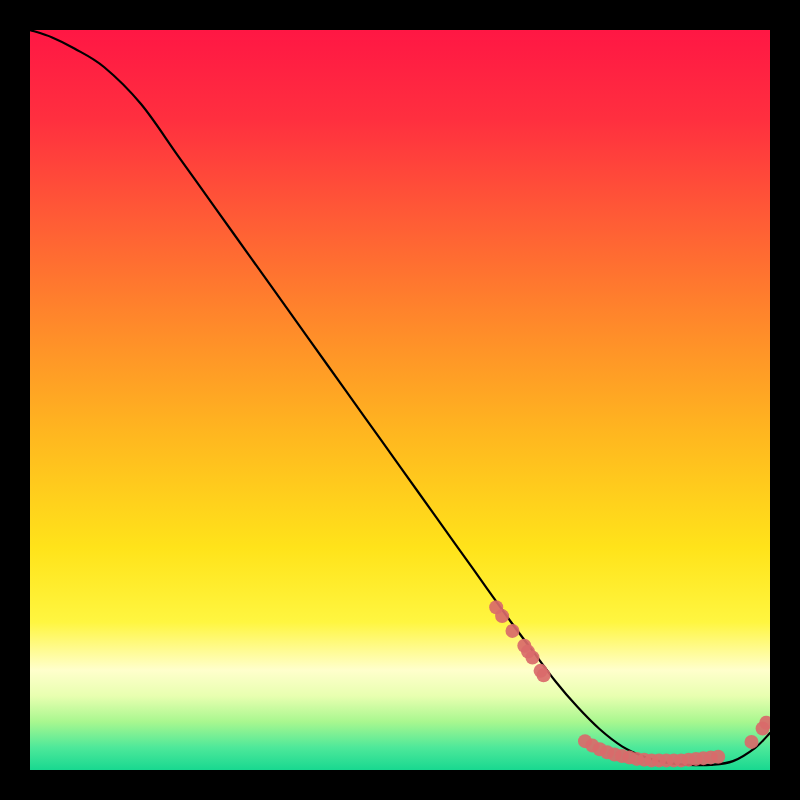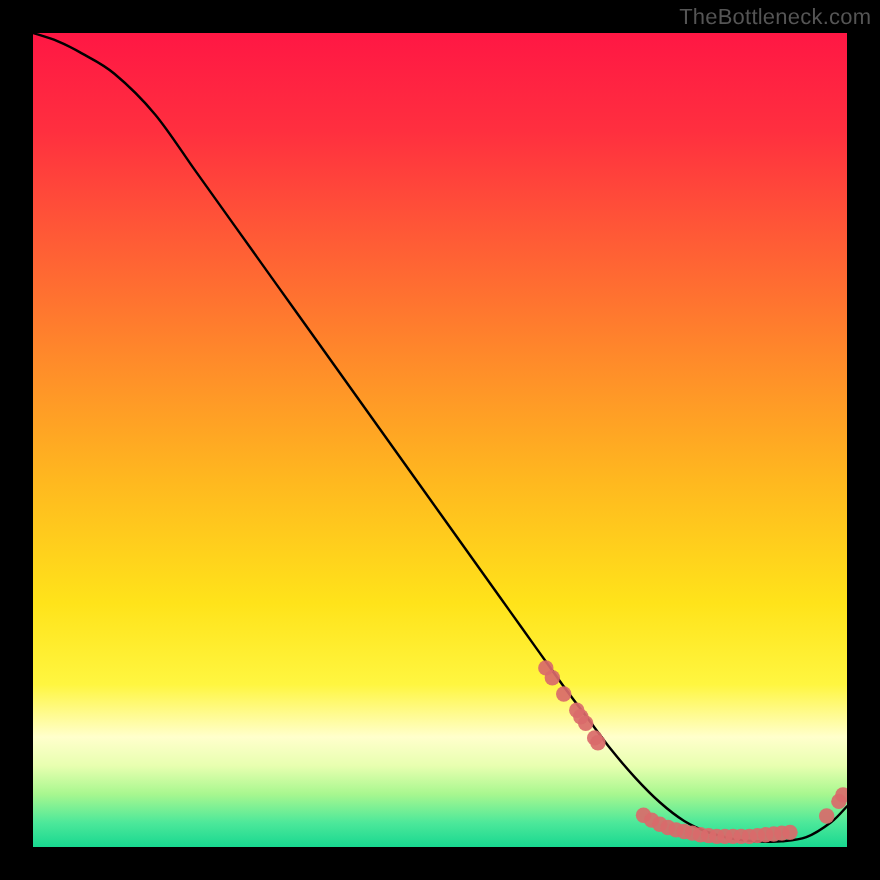--- a/index.html
+++ b/index.html
@@ -26,21 +26,20 @@
     color: #555;
     letter-spacing: 0.2px;
     font-weight: 400;
   }
   svg { display: block; }
 </style>
 </head>
 <body>
 
 <div class="chart-container">
-  <div class="watermark">TheBottleneck.com</div>
   <div class="plot-area">
     <svg id="chart-svg" width="740" height="740" viewBox="0 0 740 740">
       <defs>
         <linearGradient id="bg-grad" x1="0" y1="0" x2="0" y2="1">
             <stop offset="0%" stop-color="#ff1744"></stop>
             <stop offset="12%" stop-color="#ff2f3f"></stop>
             <stop offset="25%" stop-color="#ff5a36"></stop>
             <stop offset="40%" stop-color="#ff8a2a"></stop>
             <stop offset="55.00000000000001%" stop-color="#ffb81f"></stop>
             <stop offset="70%" stop-color="#ffe31a"></stop>

